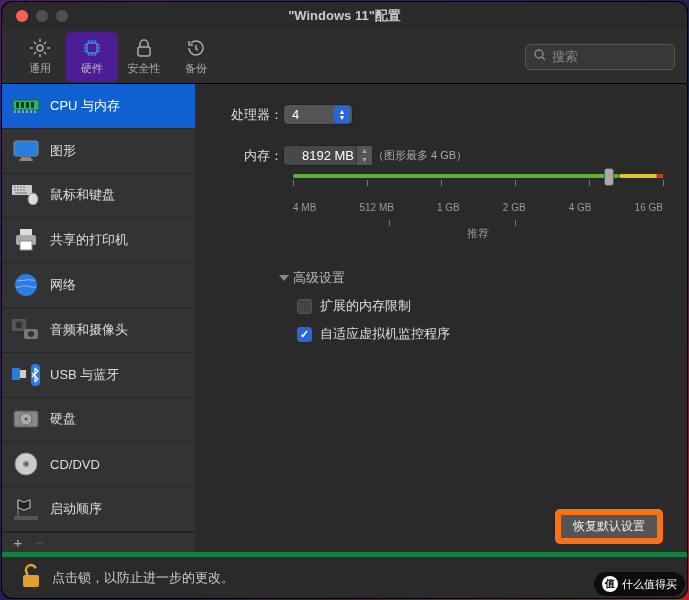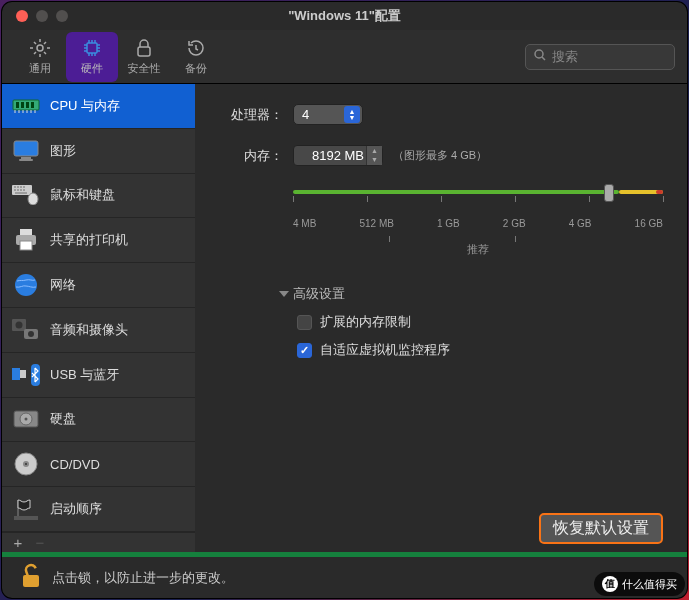--- a/index.html
+++ b/index.html
@@ -18,21 +18,21 @@
 .spacer { flex:1; }
 .search { display:flex; align-items:center; background:#383838; border:1px solid #555; border-radius:5px; padding:3px 8px; color:#888; font-size:13px; width:150px; gap:6px; }
 .body { flex:1; display:flex; background:#2a2a2a; min-height:0; }
 .sidebar { width:203px; background:#333; display:flex; flex-direction:column; }
 .sitem { height:54px; display:flex; align-items:center; gap:10px; padding:0 10px; color:#ddd; font-size:13px; border-bottom:1px solid #252525; cursor:pointer; }
 .sitem.sel { background:#1160d2; color:#fff; }
 .sicon { width:28px; height:28px; display:flex; align-items:center; justify-content:center; }
 .addrow { height:24px; display:flex; align-items:center; color:#aaa; font-size:15px; padding:0 6px; gap:2px; border-top:1px solid #252525; margin-top:auto; }
 .addbtn { width:20px; text-align:center; cursor:pointer; }
 .main { flex:1; padding:20px 24px 12px 24px; color:#ddd; position:relative; display:flex; flex-direction:column; }
-.row { display:flex; align-items:center; gap:10px; margin-bottom:20px; font-size:13px; }
+.row { display:flex; align-items:center; margin-bottom:20px; font-size:13px; }
 .lbl { width:64px; text-align:right; color:#ddd; }
 .select { background:#555; border:1px solid #222; border-radius:5px; padding:2px 22px 2px 8px; color:#fff; font-size:13px; position:relative; min-width:70px; }
 .arrows { position:absolute; right:2px; top:1px; bottom:1px; width:16px; background:#2a66d8; border-radius:3px; display:flex; flex-direction:column; align-items:center; justify-content:center; }
 .arrows span { font-size:7px; line-height:6px; color:#fff; }
 .meminput { background:#484848; border:1px solid #222; border-radius:4px; padding:2px 18px 2px 6px; color:#fff; font-size:13px; position:relative; width:90px; text-align:right; }
 .stepper { position:absolute; right:0; top:0; bottom:0; width:16px; background:#555; border-left:1px solid #333; display:flex; flex-direction:column; }
 .stepper div { flex:1; display:flex; align-items:center; justify-content:center; color:#aaa; font-size:7px; line-height:6px; }
 .note { color:#aaa; font-size:11px; }
 .slidewrap { margin-left:74px; width:370px; }
 .track { position:relative; height:22px; }
@@ -47,21 +47,21 @@
 .reco::before,.reco::after { content:""; position:absolute; top:-6px; width:1px; height:6px; background:#777; }
 .reco::before { left:26%; } .reco::after { left:60%; }
 .adv { margin-left:60px; margin-top:28px; font-size:13px; }
 .advhead { display:flex; align-items:center; gap:4px; color:#bbb; cursor:pointer; margin-bottom:10px; }
 .tri { display:inline-block; border-top:6px solid #888; border-left:5px solid transparent; border-right:5px solid transparent; }
 .chk { display:flex; align-items:center; gap:8px; margin-bottom:10px; margin-left:18px; color:#ddd; }
 .box { width:15px; height:15px; border-radius:3px; border:1px solid #555; background:#444; display:flex; align-items:center; justify-content:center; cursor:pointer; }
 .box.checked { background:#2a66d8; border-color:#2a66d8; }
 .box.checked::after { content:"✓"; color:#fff; font-size:11px; font-weight:bold; }
 .restore { position:absolute; right:24px; bottom:8px; }
-.btn { background:#555; border:2px solid #f97316; border-radius:5px; padding:3px 12px; color:#eee; font-size:16px; cursor:pointer; }
+.btn { background:#555; border:6px solid #f97316; border-radius:5px; padding:3px 12px; color:#eee; font-size:12px; cursor:pointer; }
 .lockbar { height:46px; border-top:5px solid #15803d; display:flex; align-items:center; padding:0 18px; color:#ccc; font-size:13px; gap:10px; }
 .watermark { position:absolute; right:4px; bottom:4px; background:rgba(0,0,0,.7); color:#fff; font-size:11px; padding:4px 8px; border-radius:12px; display:flex; align-items:center; gap:4px; }
 .wm-circle { width:16px; height:16px; border-radius:50%; background:#fff; color:#000; font-size:10px; font-weight:bold; display:flex; align-items:center; justify-content:center; }
 </style>
 </head>
 <body>
 
 <div class="window">
   <div class="titlebar">
     <div class="traffic">
@@ -236,21 +236,21 @@
         <span class="lbl">处理器：</span>
         <div class="select">
           <span>4</span>
           <div class="arrows">
               <span>▲</span>
               <span>▼</span>
             </div>
         </div>
       </div>
 
-      <div class="row" style="margin-bottom:22px">
+      <div class="row" style="margin-bottom:6px">
         <span class="lbl">内存：</span>
         <div class="meminput">
           <span>8192 MB</span>
           <div class="stepper">
               <div>▲</div>
               <div>▼</div>
             </div>
         </div>
         <span class="note">（图形最多 4 GB）</span>
       </div>

